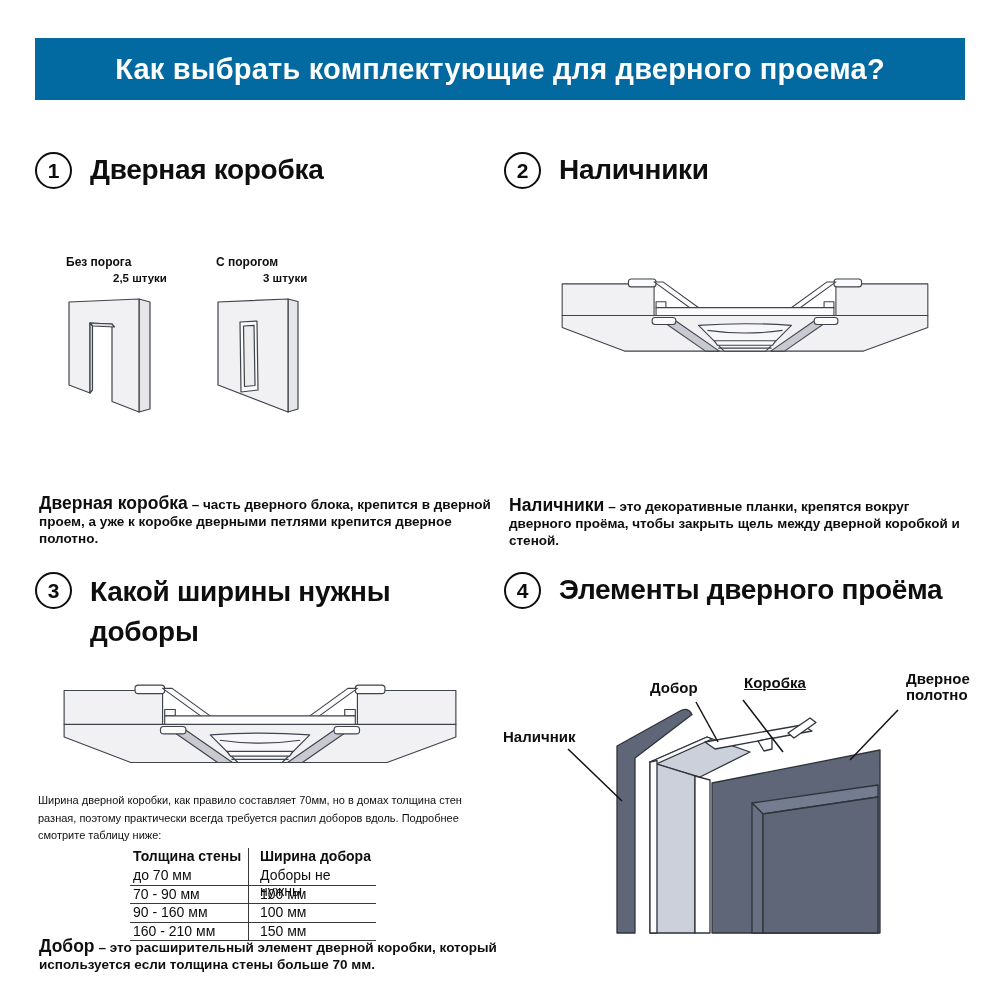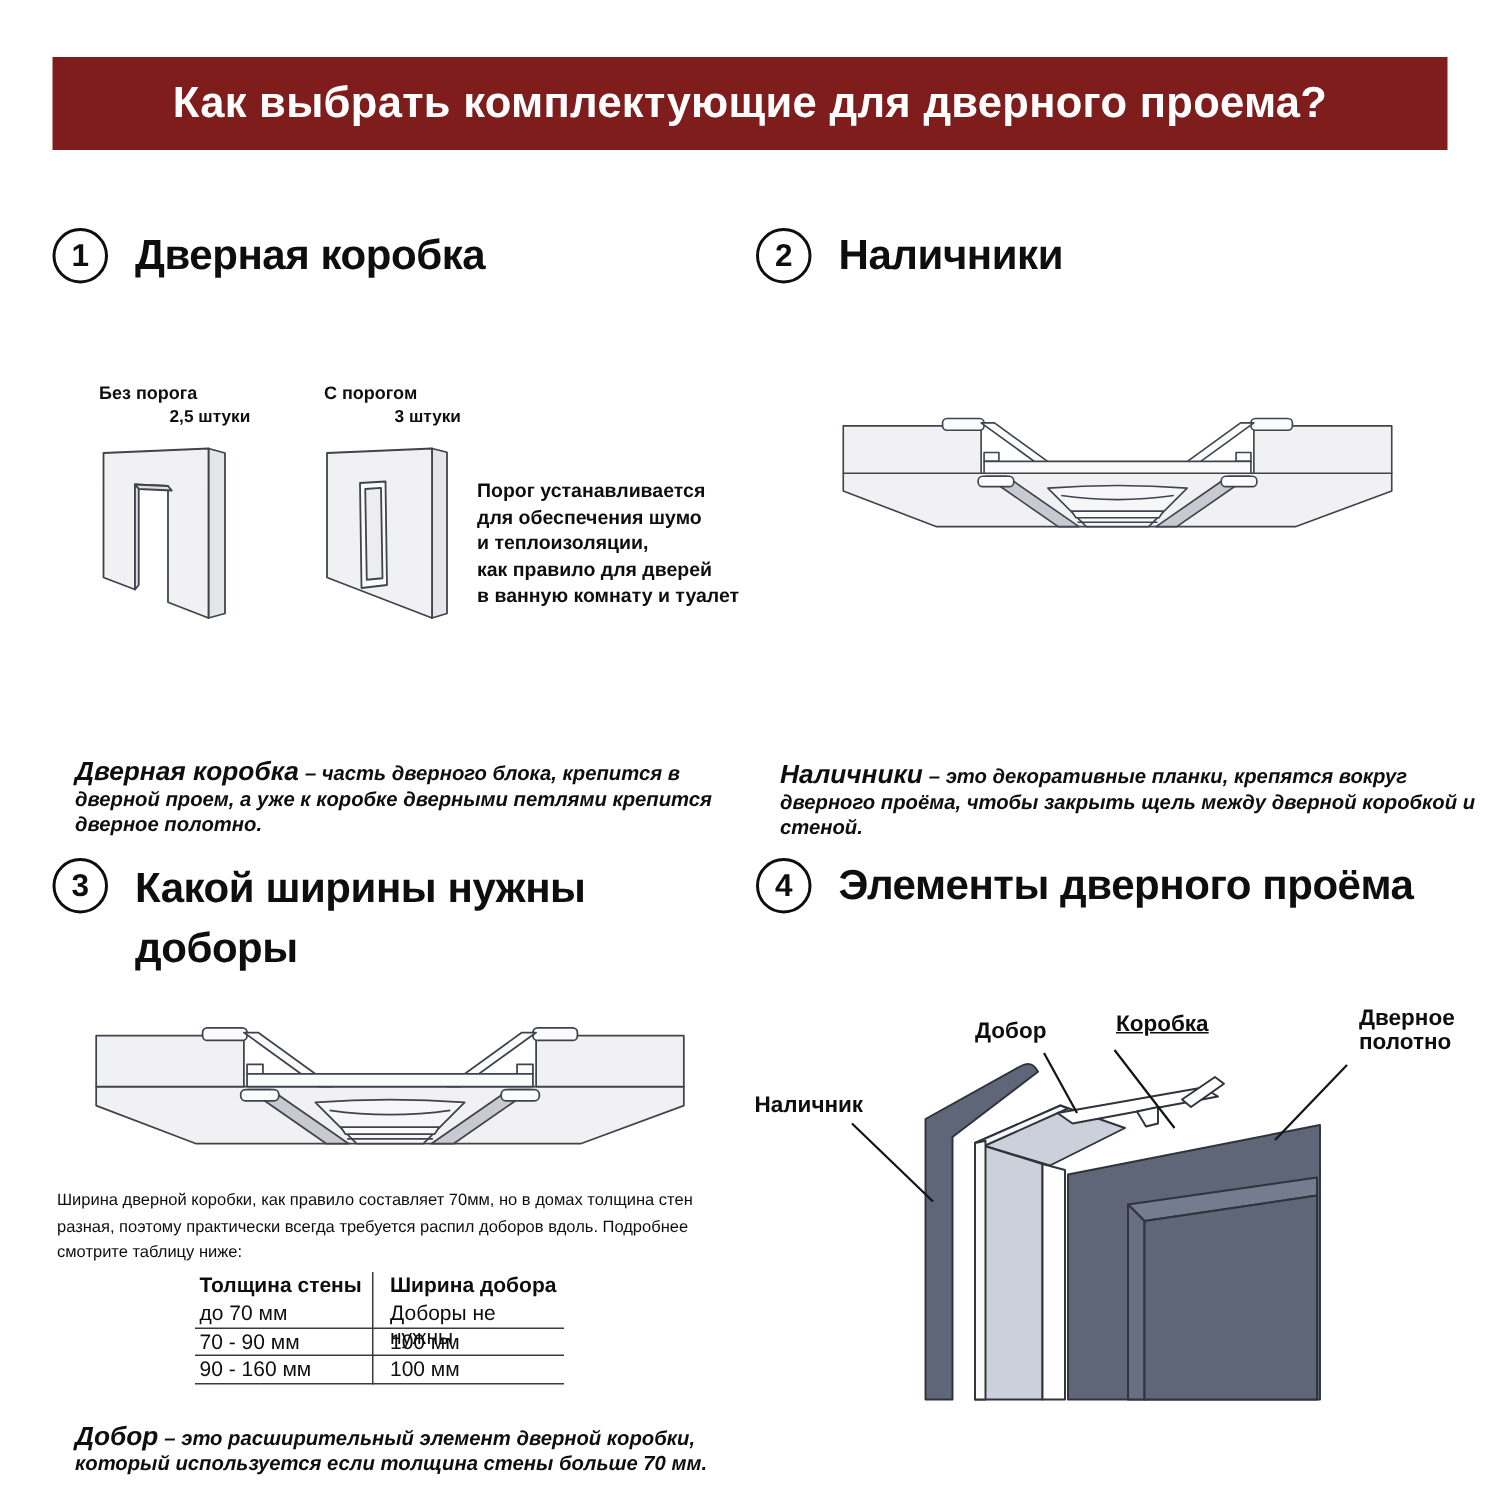--- a/index.html
+++ b/index.html
@@ -1,35 +1,35 @@
 <!DOCTYPE html>
 <html lang="ru"><head>
 <meta charset="utf-8">
 <style>
   html,body{margin:0;padding:0;background:#ffffff;}
   .page{position:relative;width:1000px;height:1000px;background:#fff;overflow:hidden;
         font-family:"Liberation Sans","DejaVu Sans",sans-serif;color:#0e0e0e;}
   .abs{position:absolute;}
 
-  .header-bar{left:35px;top:38px;width:930px;height:62px;background:#7f1d1d;
+  .header-bar{left:35px;top:38px;width:930px;height:62px;background:#0369a1;
               display:flex;align-items:center;justify-content:center;}
   .header-bar h1{margin:0;color:#ffffff;font-size:29px;font-weight:bold;letter-spacing:.2px;}
 
   .sec-head{display:flex;align-items:flex-start;gap:18px;}
   .num-circle{width:33px;height:33px;border:2.5px solid #0e0e0e;border-radius:50%;
               display:flex;align-items:center;justify-content:center;
               font-size:21px;font-weight:bold;flex:0 0 auto;}
   .sec-title{font-size:28px;font-weight:bold;line-height:40px;margin:0;letter-spacing:-.3px;}
 
   .opt-label{font-size:12px;font-weight:bold;}
   .opt-qty{font-size:11.5px;font-weight:bold;margin-top:3px;margin-left:47px;}
 
   .note{font-size:13px;font-weight:bold;line-height:17.5px;white-space:nowrap;}
 
-  .def{font-size:13.5px;font-weight:bold;line-height:17px;margin:12px;font-style:italic;}
+  .def{font-size:13.5px;font-weight:bold;line-height:17px;margin:1px;}
   .def .term{font-size:17.5px;margin-right:4px;}
 
   .para{font-size:11px;font-weight:normal;line-height:17.5px;margin:0;}
 
   .tbl{left:130px;top:848px;width:246px;font-size:14px;}
   .tbl .trow{display:flex;align-items:flex-start;height:17.5px;}
   .tbl .trow.hd{font-weight:bold;height:19px;}
   .tbl .c1{width:118px;padding-left:3px;box-sizing:border-box;}
   .tbl .c2{flex:1;padding-left:12px;box-sizing:border-box;}
   .tbl .trow.bline{border-bottom:1.6px solid #3a3a3a;}
@@ -72,27 +72,20 @@
 
   <svg class="abs" style="left:212px;top:295px;" width="95" height="122" viewBox="0 0 95 122">
     <g stroke="#3f434b" stroke-width="1.2" stroke-linejoin="round">
       <polygon points="76,4 86,6.5 86,114 76,117" fill="#e6e6e9"></polygon>
       <polygon points="6,7 76,4 76,117 6,90" fill="#f1f1f4"></polygon>
       <polygon points="28,27 45,26 46,95 29,97" fill="#fbfbfc"></polygon>
       <polygon points="31.5,31 42,30.3 43,90.5 32.5,91.5" fill="#ededf0"></polygon>
     </g>
   </svg>
 
-  <div class="abs note" style="left:318px;top:318px;">
-    <div>Порог устанавливается</div>
-    <div>для обеспечения шумо</div>
-    <div>и теплоизоляции,</div>
-    <div>как правило для дверей</div>
-    <div>в ванную комнату и туалет</div>
-  </div>
 
   <p class="abs def" style="left:38px;top:494px;width:455px;">
     <span class="term">Дверная коробка</span><span>– часть дверного блока, крепится в дверной проем, а уже к коробке дверными петлями крепится дверное полотно.</span>
   </p>
 
   <div class="abs sec-head" style="left:504px;top:152px;width:460px;">
     <div class="num-circle">2</div>
     <h2 class="sec-title" style="line-height:36px;">Наличники</h2>
   </div>
 
@@ -167,20 +160,24 @@
       <div class="c2">Доборы не нужны</div>
     </div>
     <div class="trow bline">
       <div class="c1">70 - 90 мм</div>
       <div class="c2">100 мм</div>
     </div>
     <div class="trow bline">
       <div class="c1">90 - 160 мм</div>
       <div class="c2">100 мм</div>
     </div>
+    <div class="trow bline">
+      <div class="c1">160 - 210 мм</div>
+      <div class="c2">150 мм</div>
+    </div>
   </div>
 
   <p class="abs def" style="left:38px;top:937px;width:470px;">
     <span class="term">Добор</span><span>– это расширительный элемент дверной коробки, который используется если толщина стены больше 70 мм.</span>
   </p>
 
   <div class="abs sec-head" style="left:504px;top:572px;width:480px;">
     <div class="num-circle">4</div>
     <h2 class="sec-title" style="line-height:36px;">Элементы дверного проёма</h2>
   </div>

